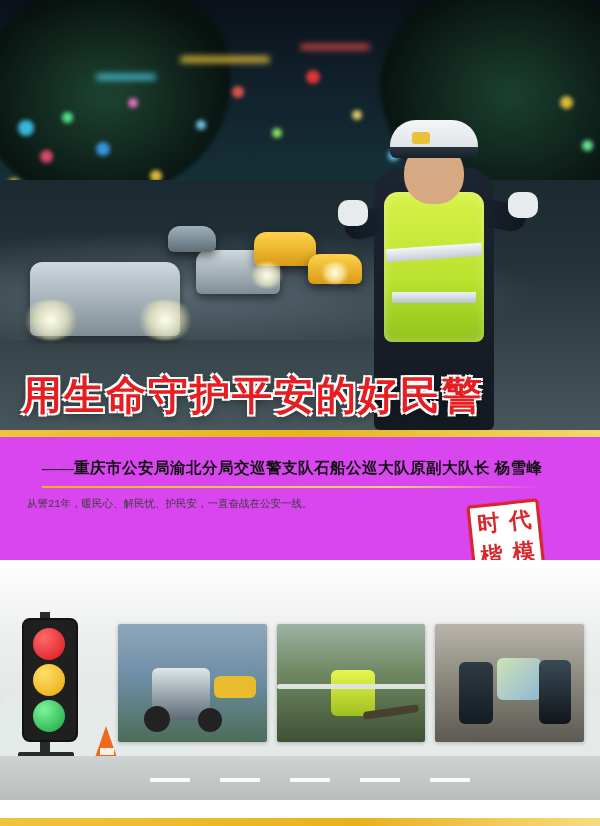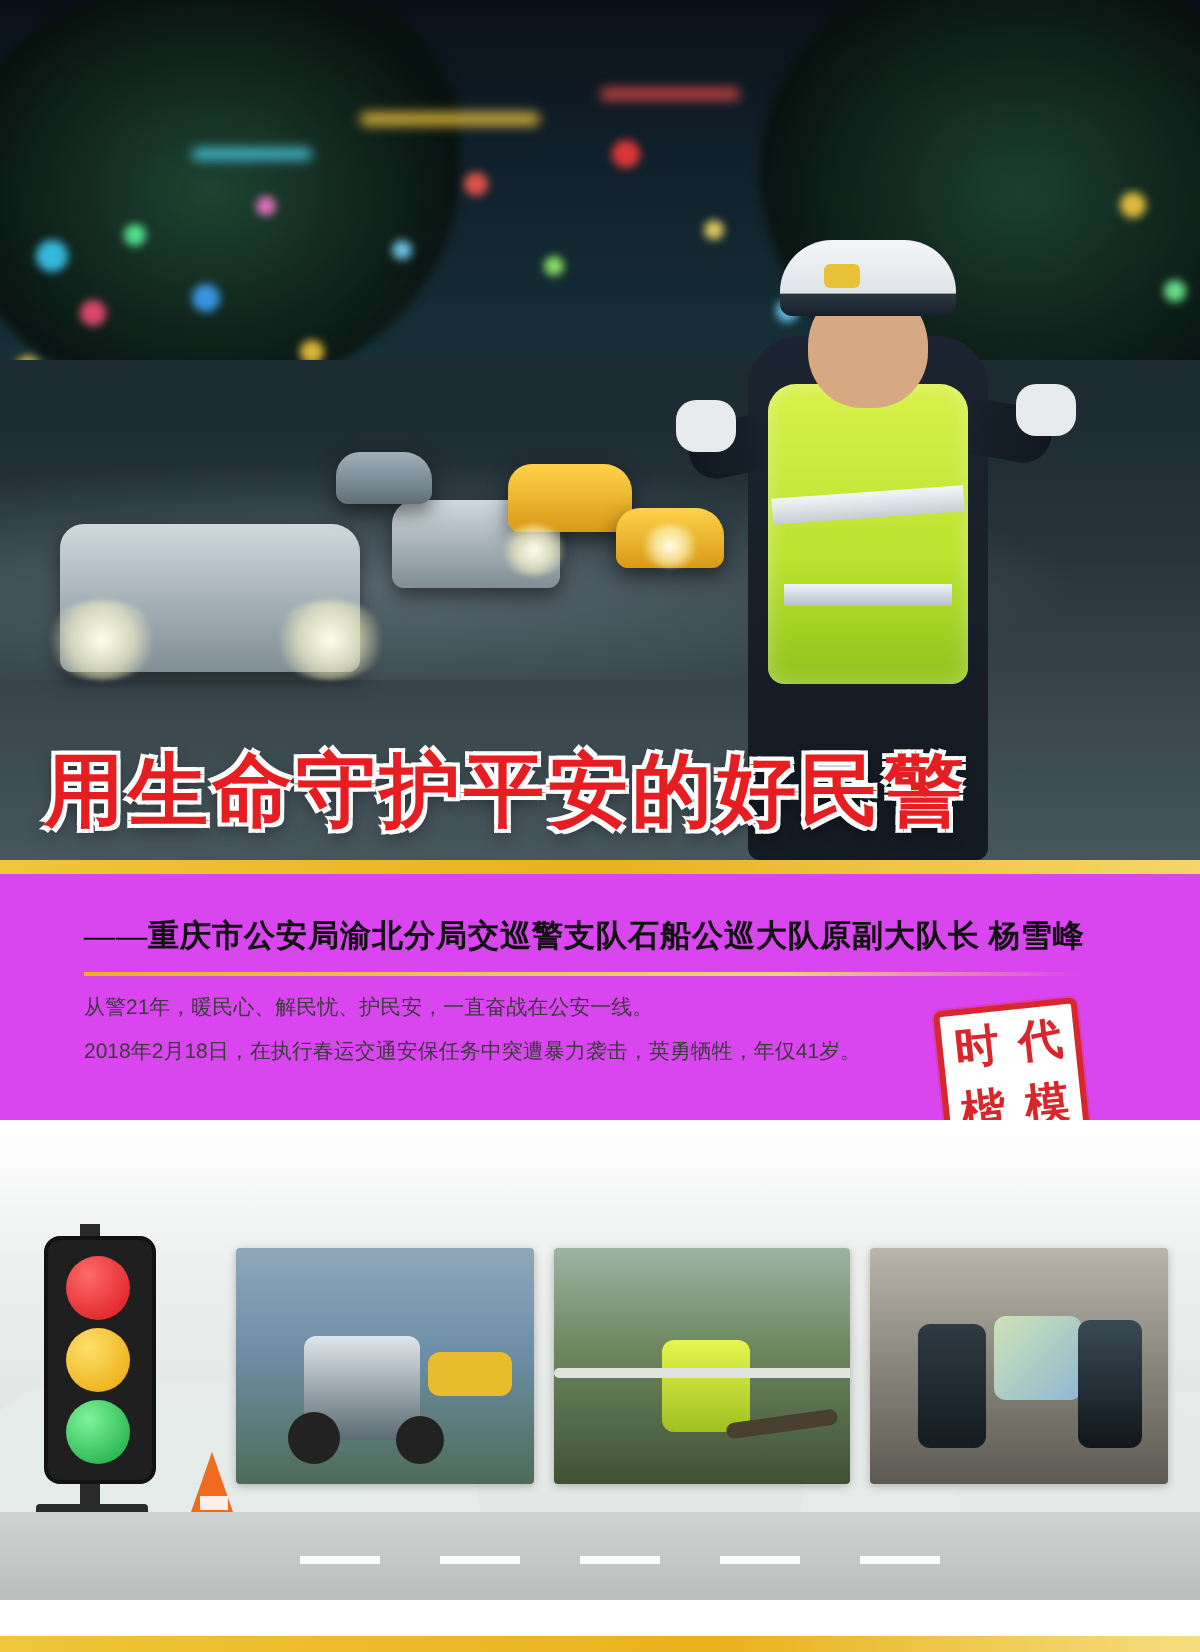--- a/index.html
+++ b/index.html
@@ -143,23 +143,23 @@
     position:absolute;left:42px;top:28px;
     font-size:15.5px;font-weight:bold;color:#111;
     font-family:"Liberation Serif", serif;
     letter-spacing:.5px;
   }
   .rule{
     position:absolute;left:42px;top:56px;width:500px;height:2px;
     background:linear-gradient(90deg,#e8b21c,#f0d27a 70%,rgba(240,210,122,0));
   }
   .body-line{
-    position:absolute;left:42px;
+    position:absolute;left:27px;
     font-size:10.5px;color:#3b3b3b;line-height:16px;
-    font-family:Liberation Sans, sans-serif;
+    font-family:Liberation Mono, monospace;
   }
   .bl1{top:66px;}
   .bl2{top:88px;}
   .bl3{top:110px;}
   
   .seal{
     position:absolute;left:470px;top:72px;width:66px;height:66px;
     border:3px solid #d8272c;border-radius:4px;
     background:#ffffff;
     transform:rotate(-6deg);
@@ -307,21 +307,20 @@
       <div class="headline">用生命守护平安的好民警</div>
     </div>
   </div>
   <div class="photo-notch"></div>
 
   <div class="textblock">
     <div class="gold-bar"></div>
     <div class="subtitle">——重庆市公安局渝北分局交巡警支队石船公巡大队原副大队长 杨雪峰</div>
     <div class="rule"></div>
     <div class="body-line bl1">从警21年，暖民心、解民忧、护民安，一直奋战在公安一线。</div>
-    <div class="body-line bl2">2018年2月18日，在执行春运交通安保任务中突遭暴力袭击，英勇牺牲，年仅41岁。</div>
 
     <div class="seal">
       <span class="s1">时</span>
       <span class="s2">代</span>
       <span class="s3">楷</span>
       <span class="s4">模</span>
     </div>
   </div>
 
   <div class="mist">

